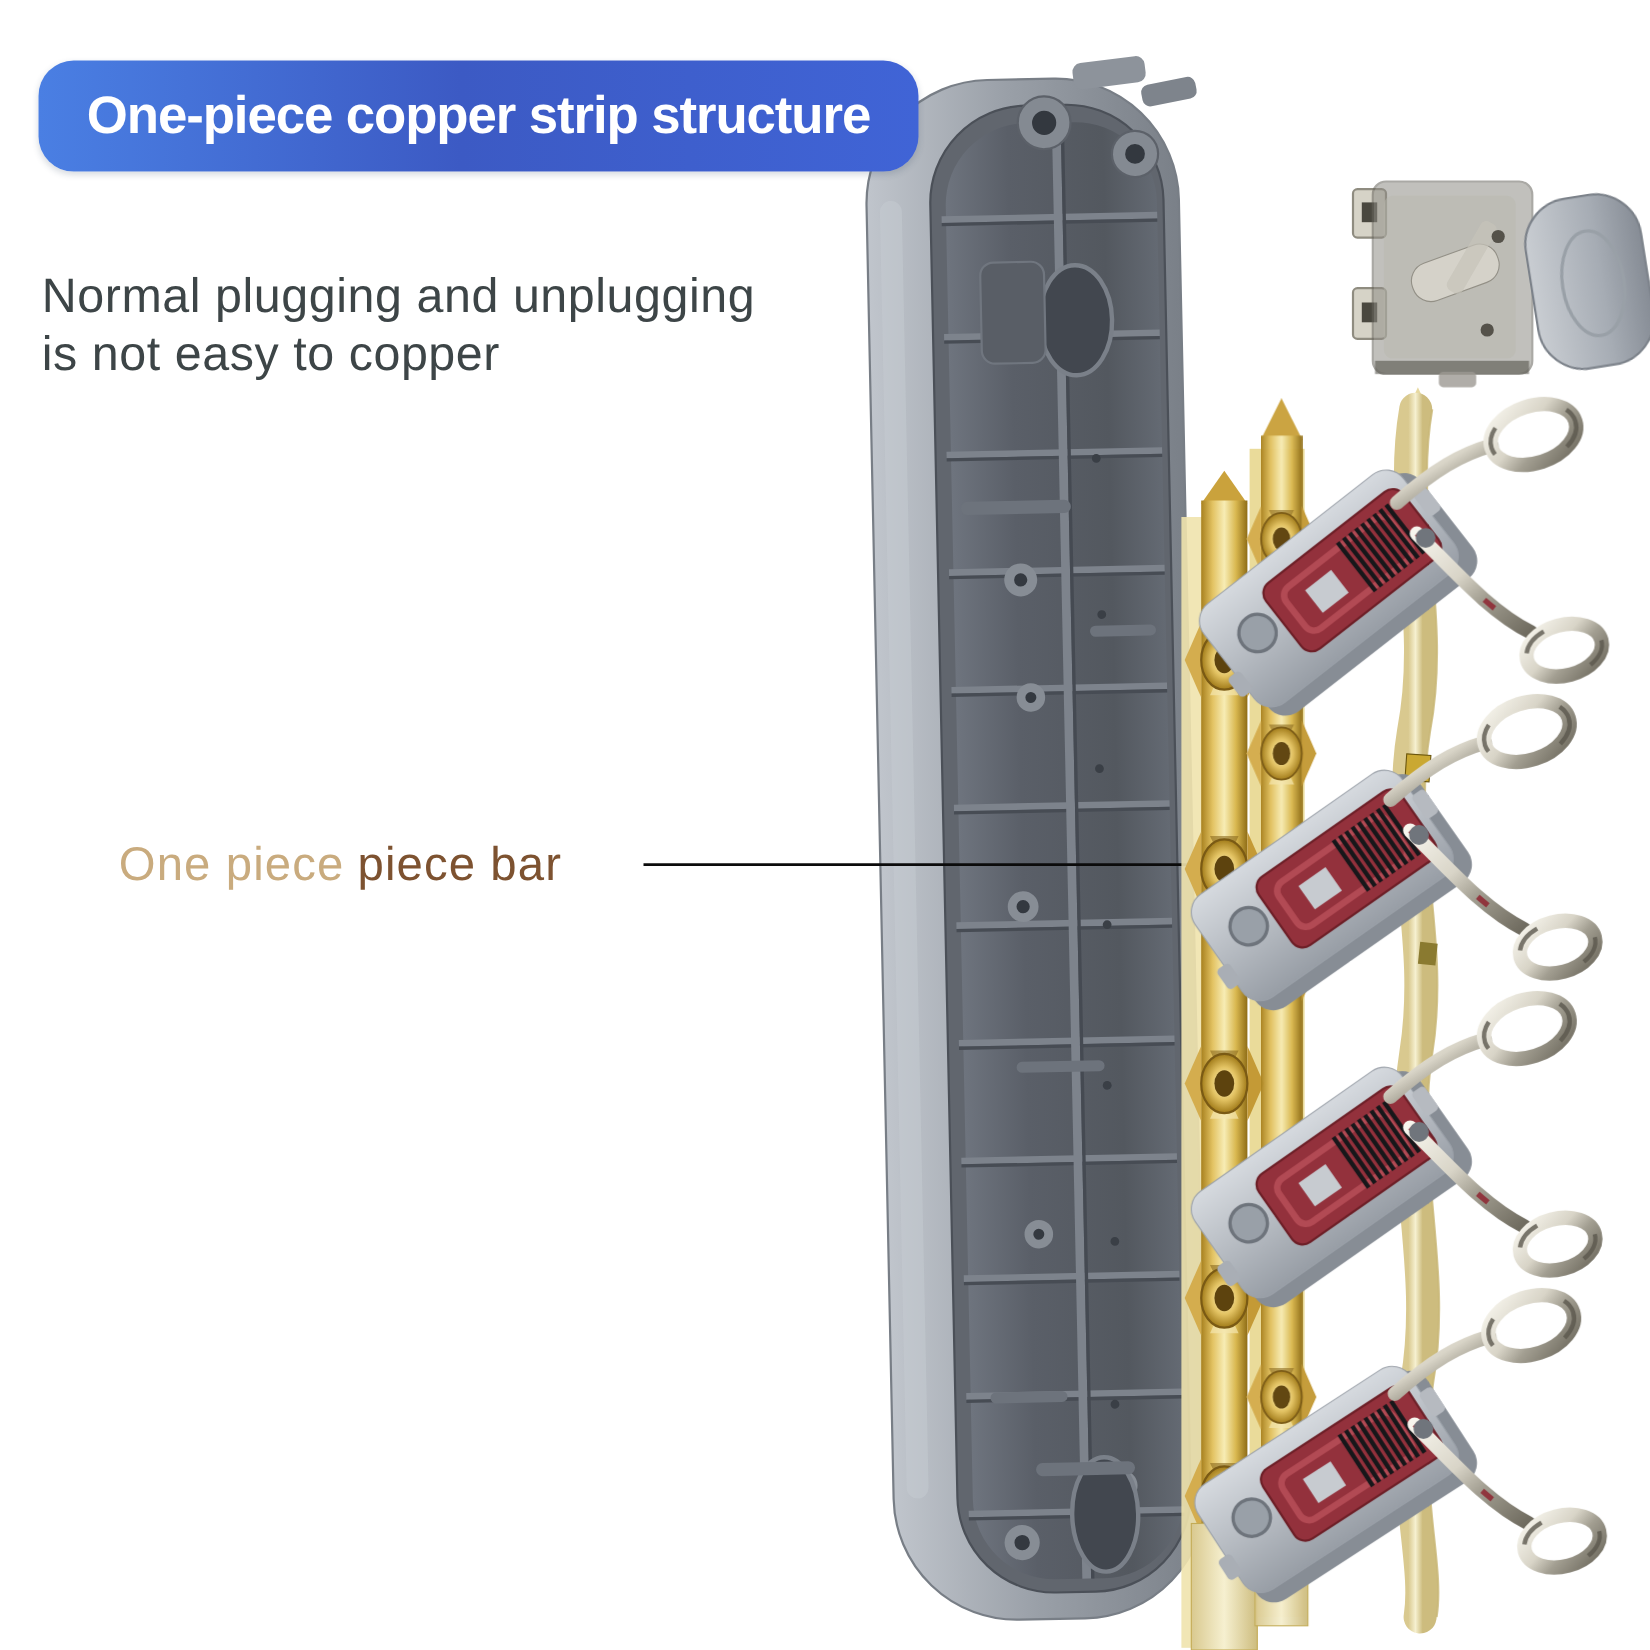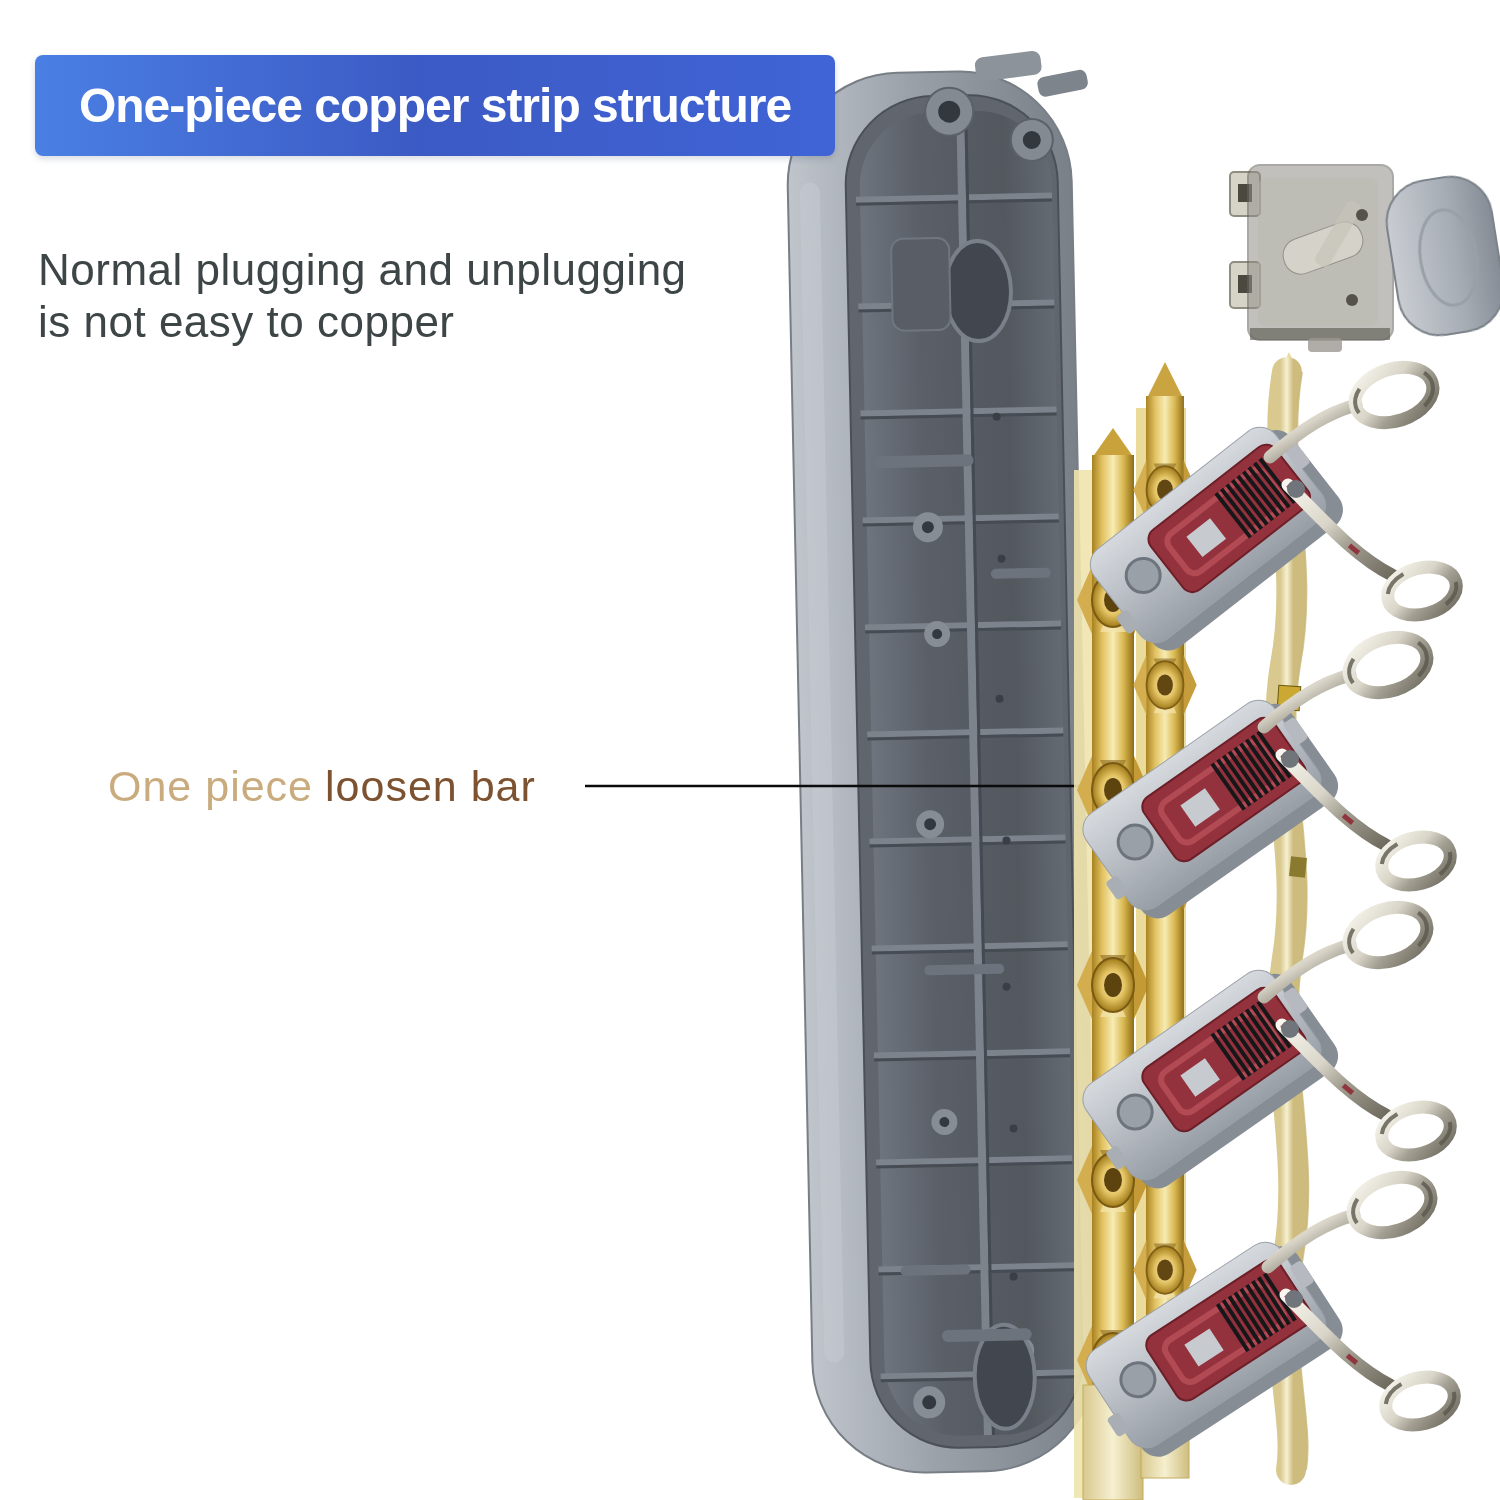--- a/index.html
+++ b/index.html
@@ -3,21 +3,21 @@
 <meta charset="utf-8">
 <style>
   html,body{margin:0;padding:0;background:#ffffff;}
   .canvas{
     position:relative;width:1500px;height:1500px;overflow:hidden;background:#ffffff;
     font-family:"Liberation Sans", sans-serif;
   }
   .scene{position:absolute;left:0;top:0;width:1500px;height:1500px;}
   .banner{
     position:absolute;left:35px;top:55px;width:800px;height:101px;
-    border-radius:8px;box-sizing:border-box;
+    border-radius:32px;box-sizing:border-box;
     background:linear-gradient(90deg,var(--banner-g1,#4a7fe3) 0%,var(--banner-g2,#3c5ac4) 48%,var(--banner-g3,#4064d6) 100%);
     color:var(--banner-text,#ffffff);
     display:flex;align-items:center;justify-content:center;
     font-size:48px;font-weight:bold;letter-spacing:-1px;white-space:nowrap;
     box-shadow:0 3px 6px rgba(40,60,90,0.18);
     z-index:3;
   }
   .description{
     position:absolute;left:38px;top:244px;
     font-size:44px;line-height:52px;letter-spacing:0.5px;
@@ -283,16 +283,16 @@
   <div class="banner">
     <span>One-piece copper strip structure</span>
   </div>
 
   <div class="description">
     <div>Normal plugging and unplugging</div>
     <div>is not easy to copper</div>
   </div>
 
   <div class="annotation">
-    <span class="light">One piece</span><span class="dark">loosen bar</span>
+    <span class="light">One piece</span><span class="dark">piece bar</span>
   </div>
 
 </div>
 
 </body></html>

